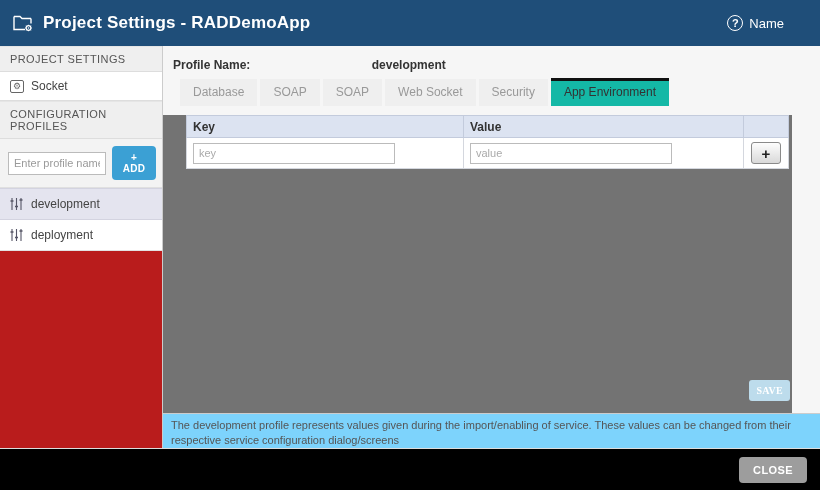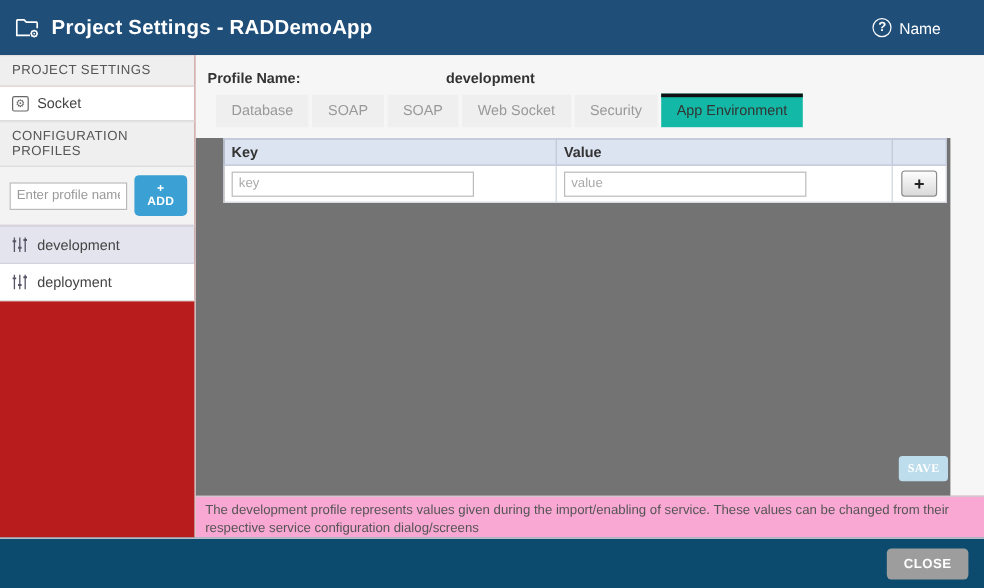--- a/index.html
+++ b/index.html
@@ -241,36 +241,36 @@
     border-radius: 3px;
     font-family: Liberation Serif, serif;
     font-size: 10px;
     font-weight: bold;
     padding: 5px 7px;
     letter-spacing: 0.3px;
     cursor: default;
   }
 
   .note-bar {
-    background: #f9a8d4;
+    background: #7dd3fc;
     border-top: 1px solid #CCCCCC;
     border-bottom: 1px solid #CCCCCC;
     padding: 4px 8px 5px 8px;
     font-size: 11px;
     color: #555555;
     line-height: 1.35;
     width: 657px;
   }
 
   
   .bottom-bar {
     position: absolute;
     left: 0; right: 0; bottom: 0;
     height: 42px;
-    background: #0c4a6e;
+    background: #000000;
     border-top: 1px solid #DDDDDD;
     display: flex;
     align-items: center;
     justify-content: flex-end;
     padding-right: 13px;
   }
   .close-btn {
     background: #9D9D9D;
     color: #FFFFFF;
     border: none;

